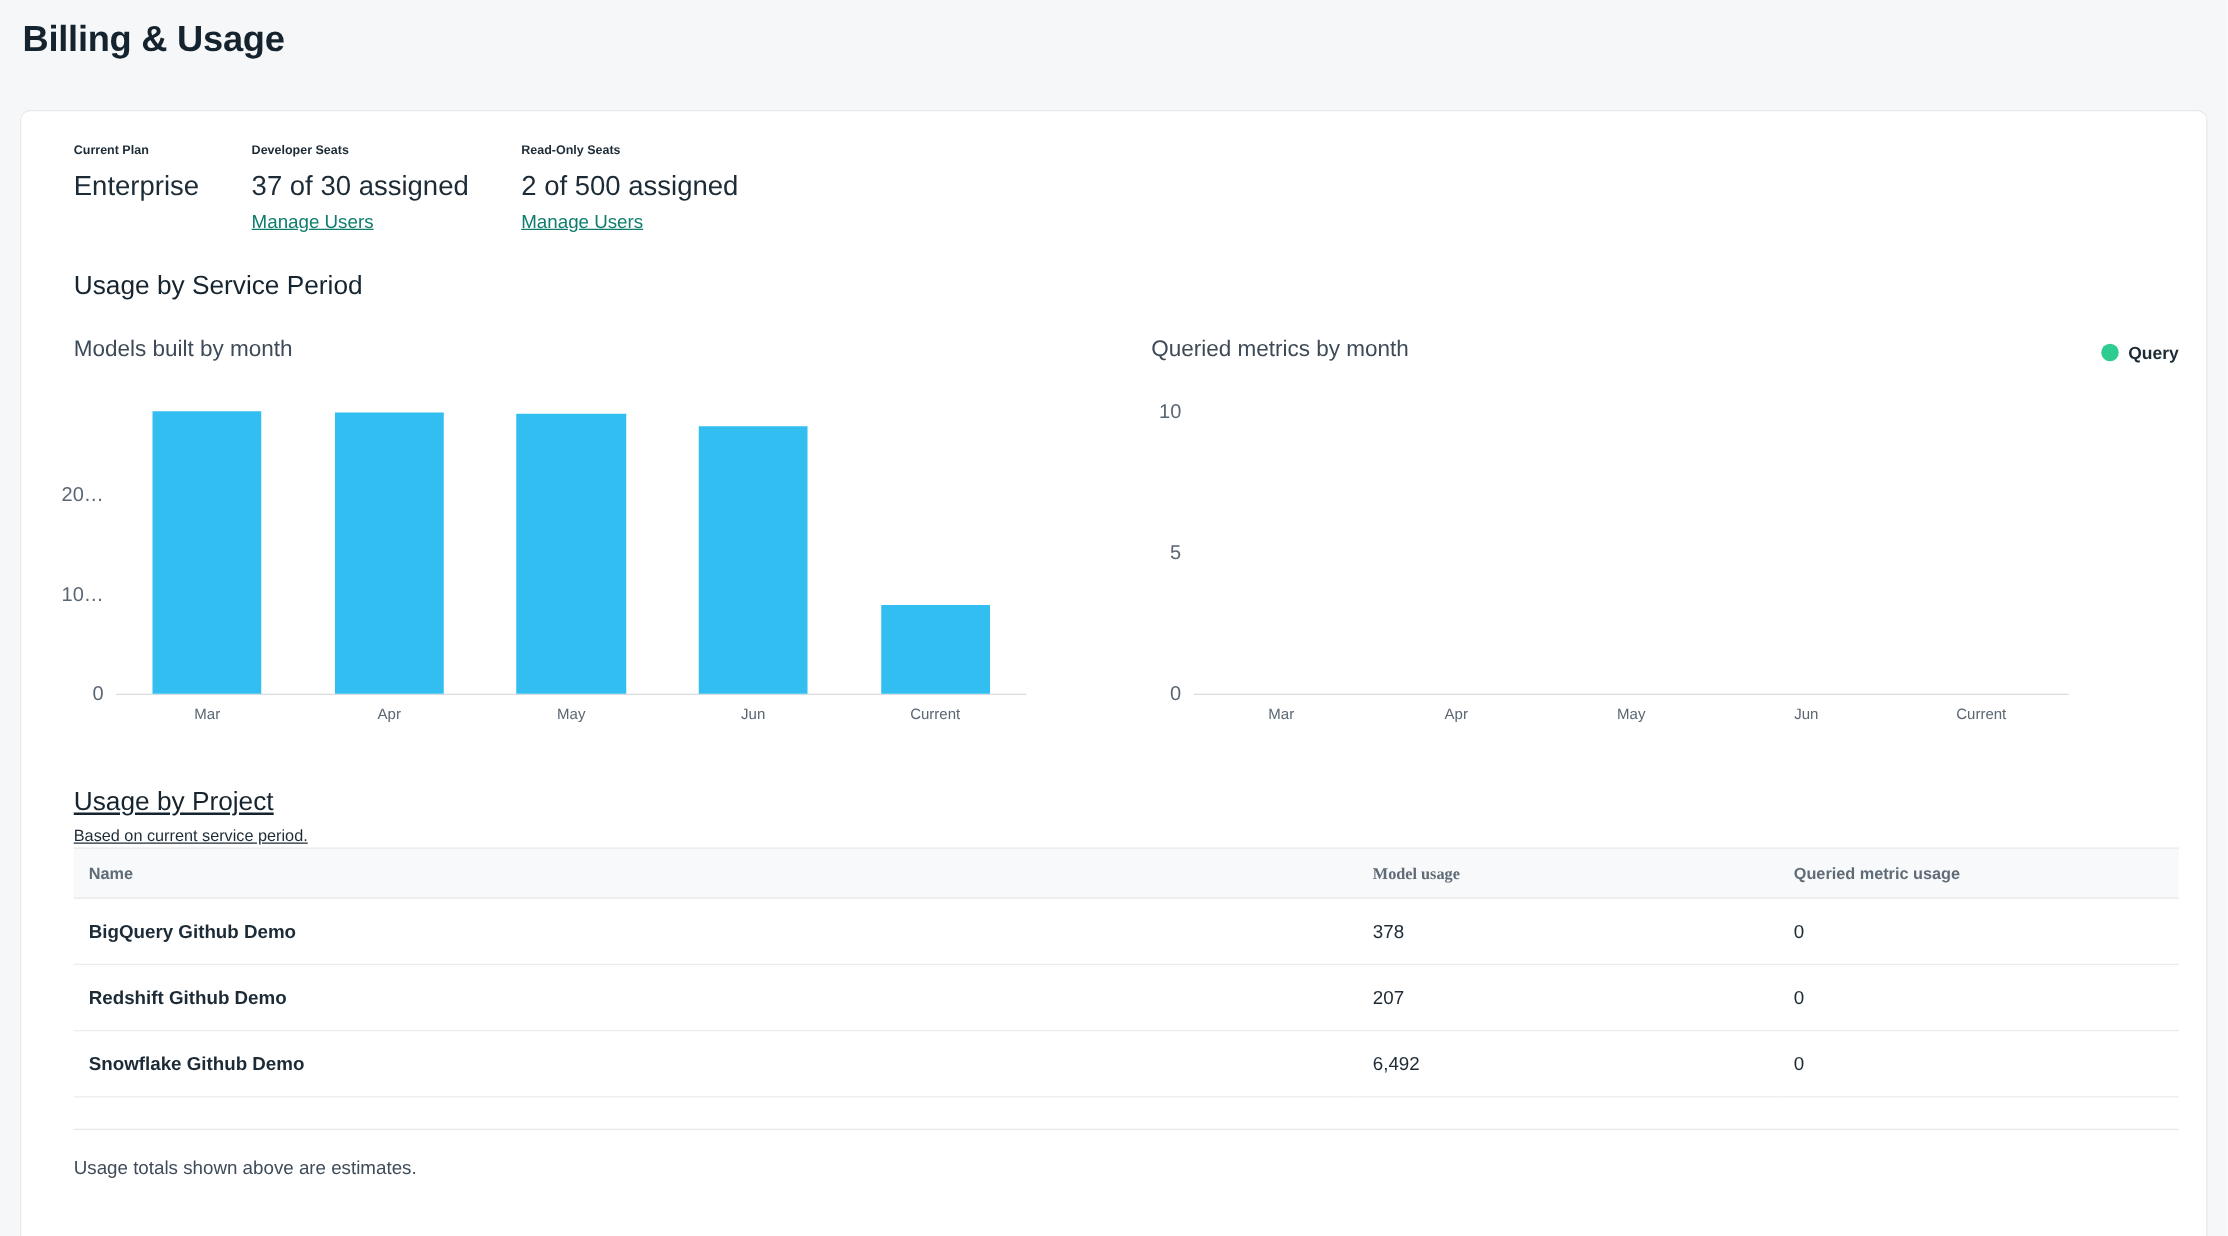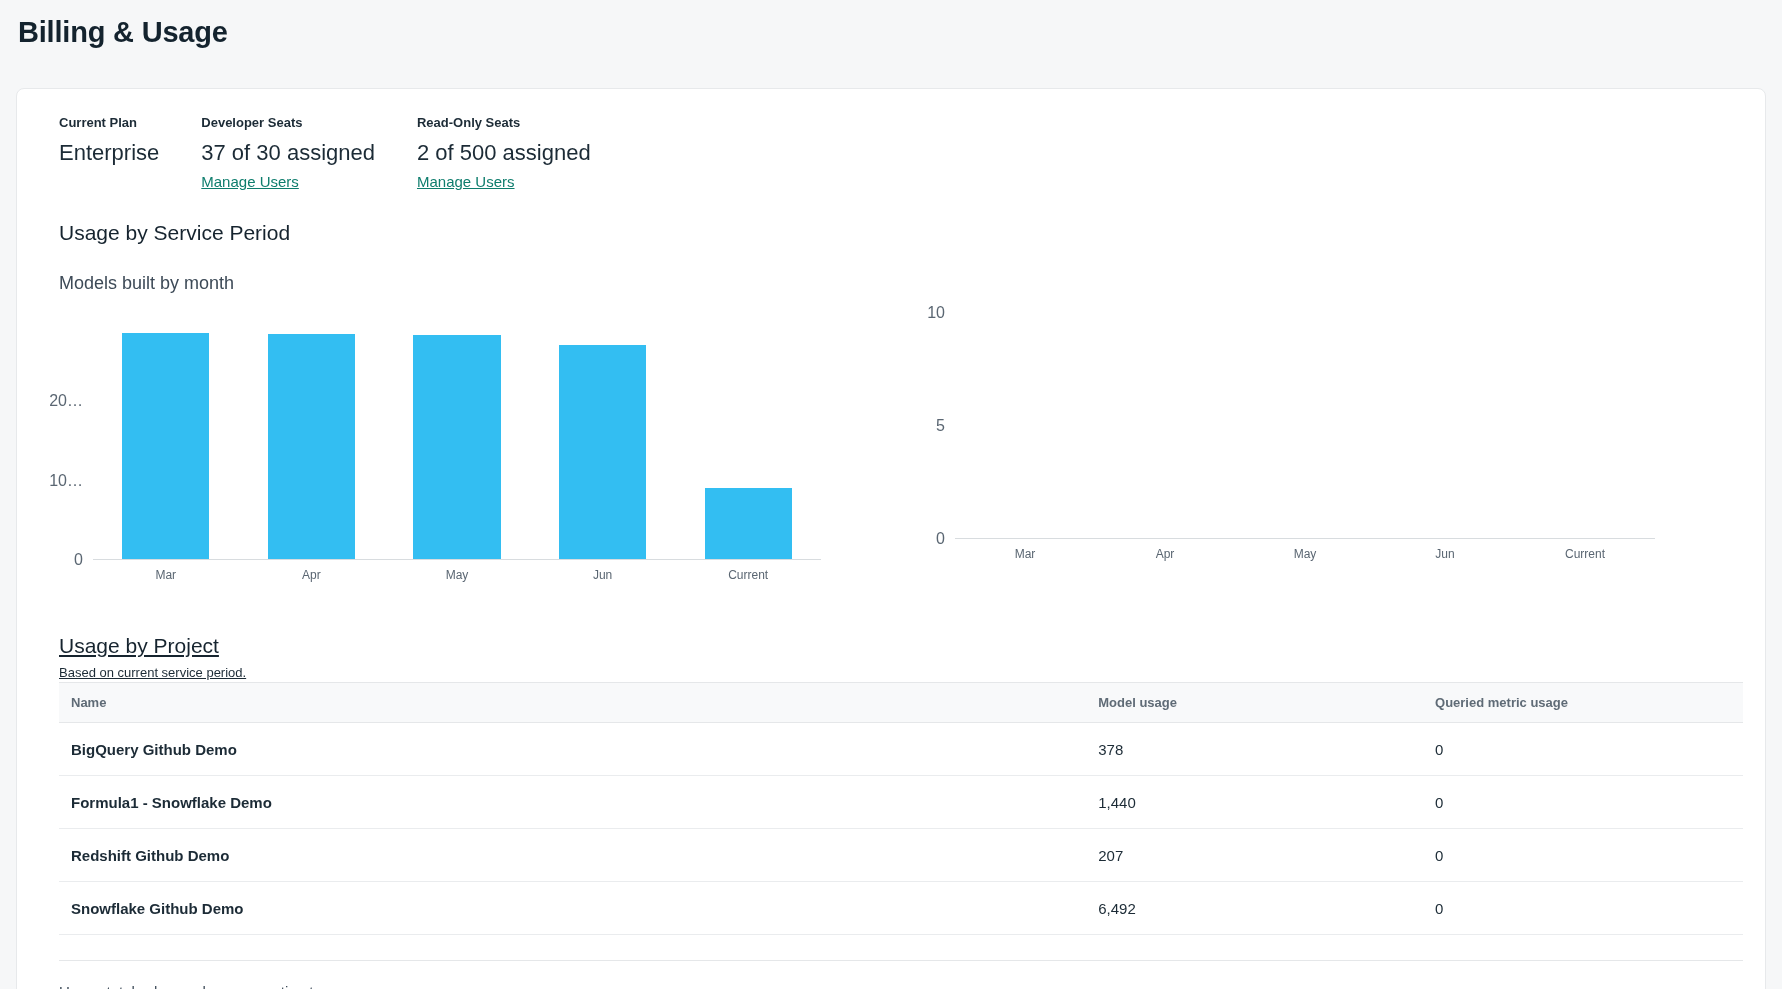--- a/index.html
+++ b/index.html
@@ -14,21 +14,21 @@
     padding: 14px 0 0 18px; line-height: 36px; letter-spacing: -0.2px;
   }
   .card {
     margin: 38px 16px 0; background: #ffffff;
     border: 1px solid #e7e9eb; border-radius: 8px;
     padding: 26px 22px 40px 42px; height: 940px;
   }
   
   .plan-row { display: flex; }
   .plan-col { margin-right: 42px; }
-  .plan-label { font-size: 13px; font-weight: 700; color: #1c2b36; margin-bottom: 10px; }
+  .plan-label { font-size: 10px; font-weight: 700; color: #1c2b36; margin-bottom: 10px; }
   .plan-value { font-size: 22px; color: #1c2b36; margin-bottom: 7px; }
   .plan-link {
     font-size: 15px; color: #0e7d6d; text-decoration: underline; cursor: pointer;
     display: inline-block;
   }
   
   .section-heading { font-size: 21px; font-weight: 400; color: #16242f; margin-top: 30px; }
   
   .charts-row { display: flex; margin-top: 28px; }
   .chart-col-left { width: 762px; flex: none; }
@@ -57,21 +57,21 @@
   
   .project-heading { font-size: 21px; font-weight: 400; color: #16242f; margin-top: 52px; text-decoration: underline; }
   .project-subtitle { font-size: 13px; color: #1c2b36; margin-top: 7px; text-decoration: underline; }
   table.usage-table { width: 100%; border-collapse: collapse; margin-top: 2px; }
   table.usage-table thead th {
     background: #f8f9fa; border-top: 1px solid #e5e7e9; border-bottom: 1px solid #e5e7e9;
     font-size: 13px; font-weight: 700; color: #5f6b76; text-align: left;
     height: 40px; padding: 0 0 0 12px;
   }
   th.col-name { width: 61%; }
-  th.col-model { width: 20%; }
+  th.col-model { width: 20%; font-family: Liberation Serif, serif; }
   th.col-metric { width: 19%; }
   table.usage-table tbody td {
     height: 53px; padding: 0 0 0 12px; font-size: 15px; color: #1c2b36;
     border-bottom: 1px solid #eaecee; background: #ffffff;
   }
   td.cell-name { font-weight: 700; }
   table.usage-table tfoot td { height: 26px; border-bottom: 1px solid #e5e7e9; padding: 0; }
   .footnote { font-size: 15px; color: #3e4c59; margin-top: 22px; }
 </style>
 </head>
@@ -135,20 +135,27 @@
               <div class="xlab">Apr</div>
               <div class="xlab">May</div>
               <div class="xlab">Jun</div>
               <div class="xlab">Current</div>
             </div>
         </div>
       </div>
     </div>
 
     <div class="chart-col-right">
+      <div class="chart-head">
+        <span class="chart-title">Queried metrics by month</span>
+        <span class="legend">
+          <span class="legend-dot" style="background: rgb(46, 204, 144);"></span>
+          <span class="legend-label">Query</span>
+        </span>
+      </div>
       <div class="plot-wrap">
         <div class="yaxis">
             <div class="ytick" style="bottom: -7px;">0</div>
             <div class="ytick" style="bottom: 106px;">5</div>
             <div class="ytick" style="bottom: 219px;">10</div>
           </div>
         <div class="plot-col">
           <div class="plot">
               <div class="bar-slot">
                 <div class="bar" style="height: 0px; background: rgb(46, 204, 144);"></div>
@@ -190,25 +197,20 @@
         <th class="col-metric">Queried metric usage</th>
       </tr>
     </thead>
     <tbody>
         <tr>
           <td class="cell-name">BigQuery Github Demo</td>
           <td class="">378</td>
           <td class="">0</td>
         </tr>
         <tr>
-          <td class="cell-name">Formula1 - Snowflake Demo</td>
-          <td class="">1,440</td>
-          <td class="">0</td>
-        </tr>
-        <tr>
           <td class="cell-name">Redshift Github Demo</td>
           <td class="">207</td>
           <td class="">0</td>
         </tr>
         <tr>
           <td class="cell-name">Snowflake Github Demo</td>
           <td class="">6,492</td>
           <td class="">0</td>
         </tr>
       </tbody>

